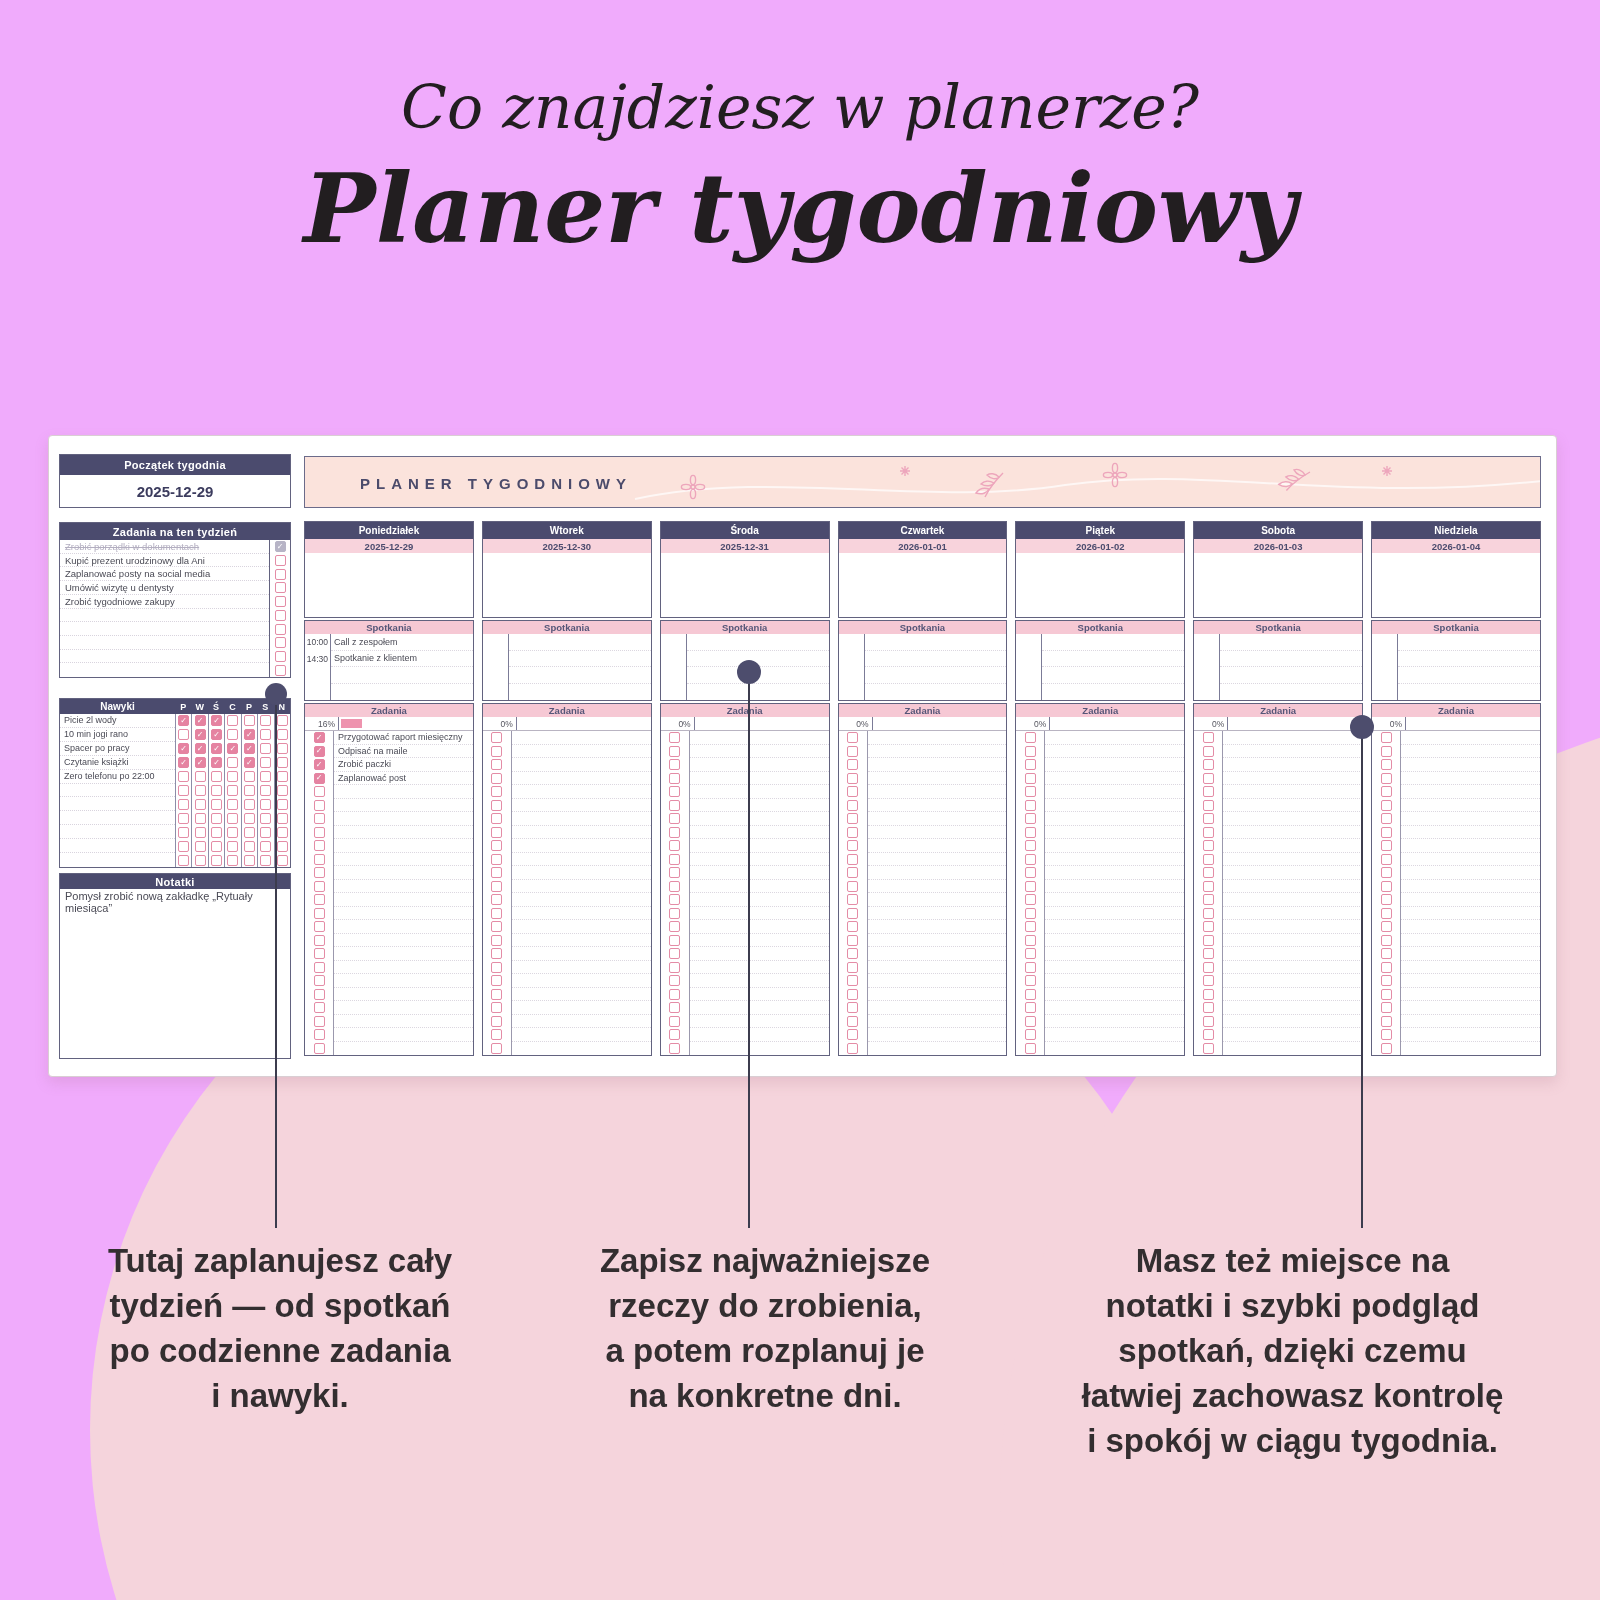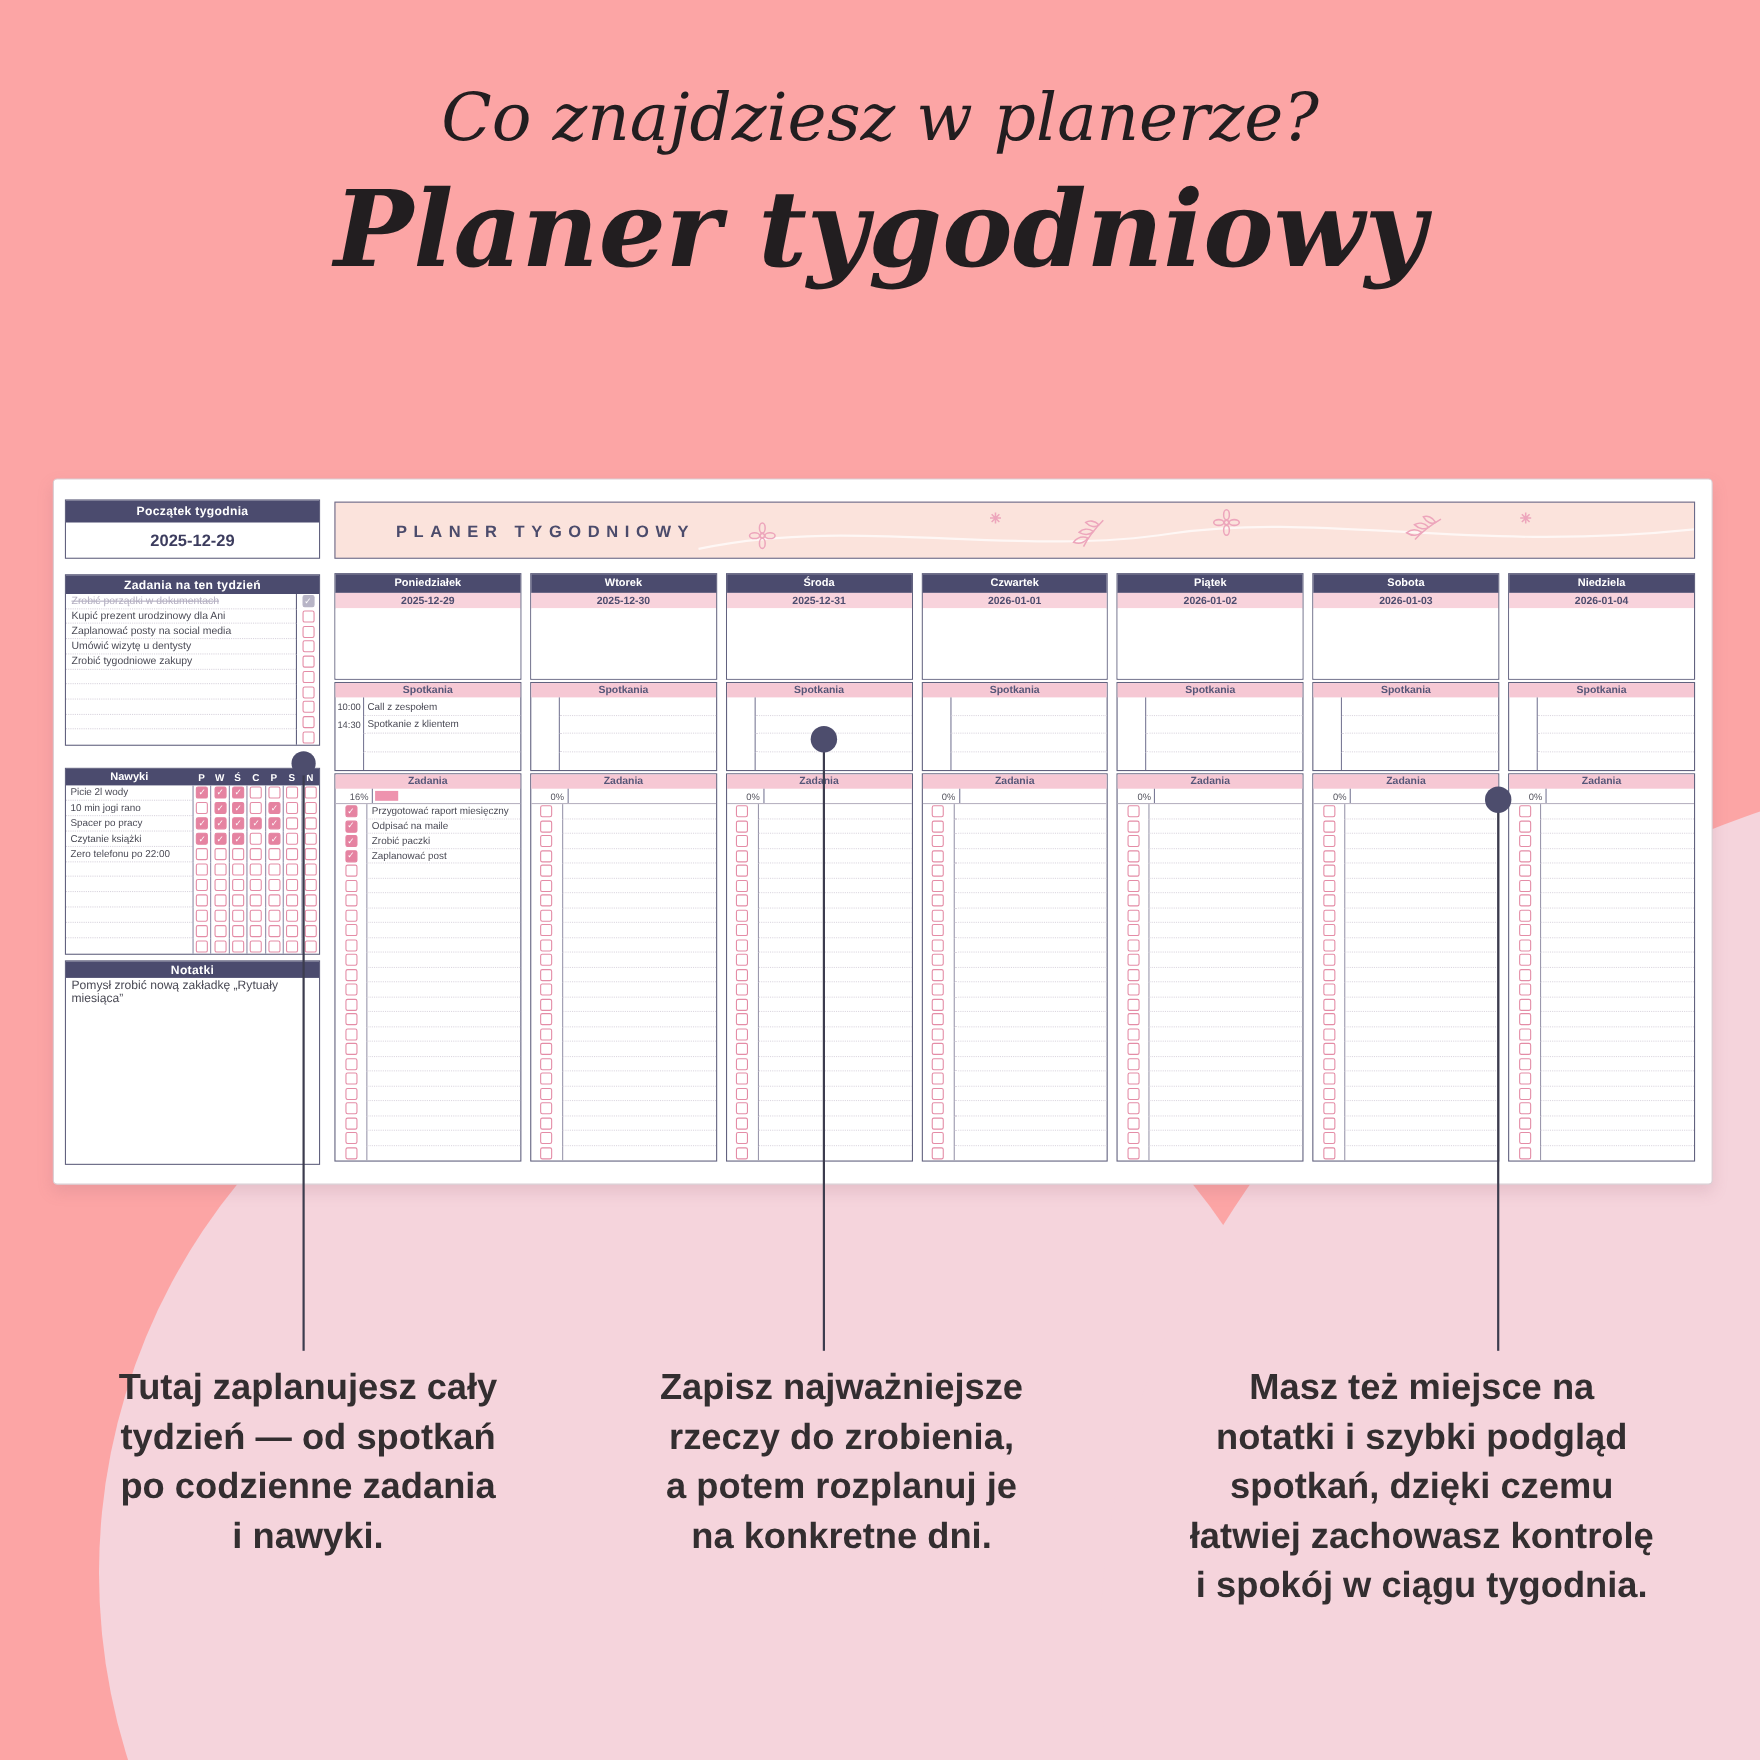--- a/index.html
+++ b/index.html
@@ -1,16 +1,16 @@
 <!DOCTYPE html>
 <html><head>
 <meta charset="utf-8">
 <style>
   html,body{margin:0;padding:0;}
-  #page{position:relative;width:1600px;height:1600px;background:#fca5a5;overflow:hidden;
+  #page{position:relative;width:1600px;height:1600px;background:#f0abfc;overflow:hidden;
         font-family:"Liberation Sans",sans-serif;}
   .blob{position:absolute;border-radius:50%;background:#f5d4dc;}
   #blob-left{left:90px;top:870px;width:1120px;height:1120px;}
   #blob-right{left:1000px;top:680px;width:1900px;height:1640px;}
 
   
   .subtitle{position:absolute;left:0;top:72px;width:100%;text-align:center;
     font-family:"DejaVu Serif",serif;font-style:italic;font-size:60px;color:#221e20;}
   .main-title{position:absolute;left:0;top:152px;width:100%;text-align:center;
     font-family:"DejaVu Serif",serif;font-style:italic;font-weight:bold;font-size:96px;color:#221e20;}

